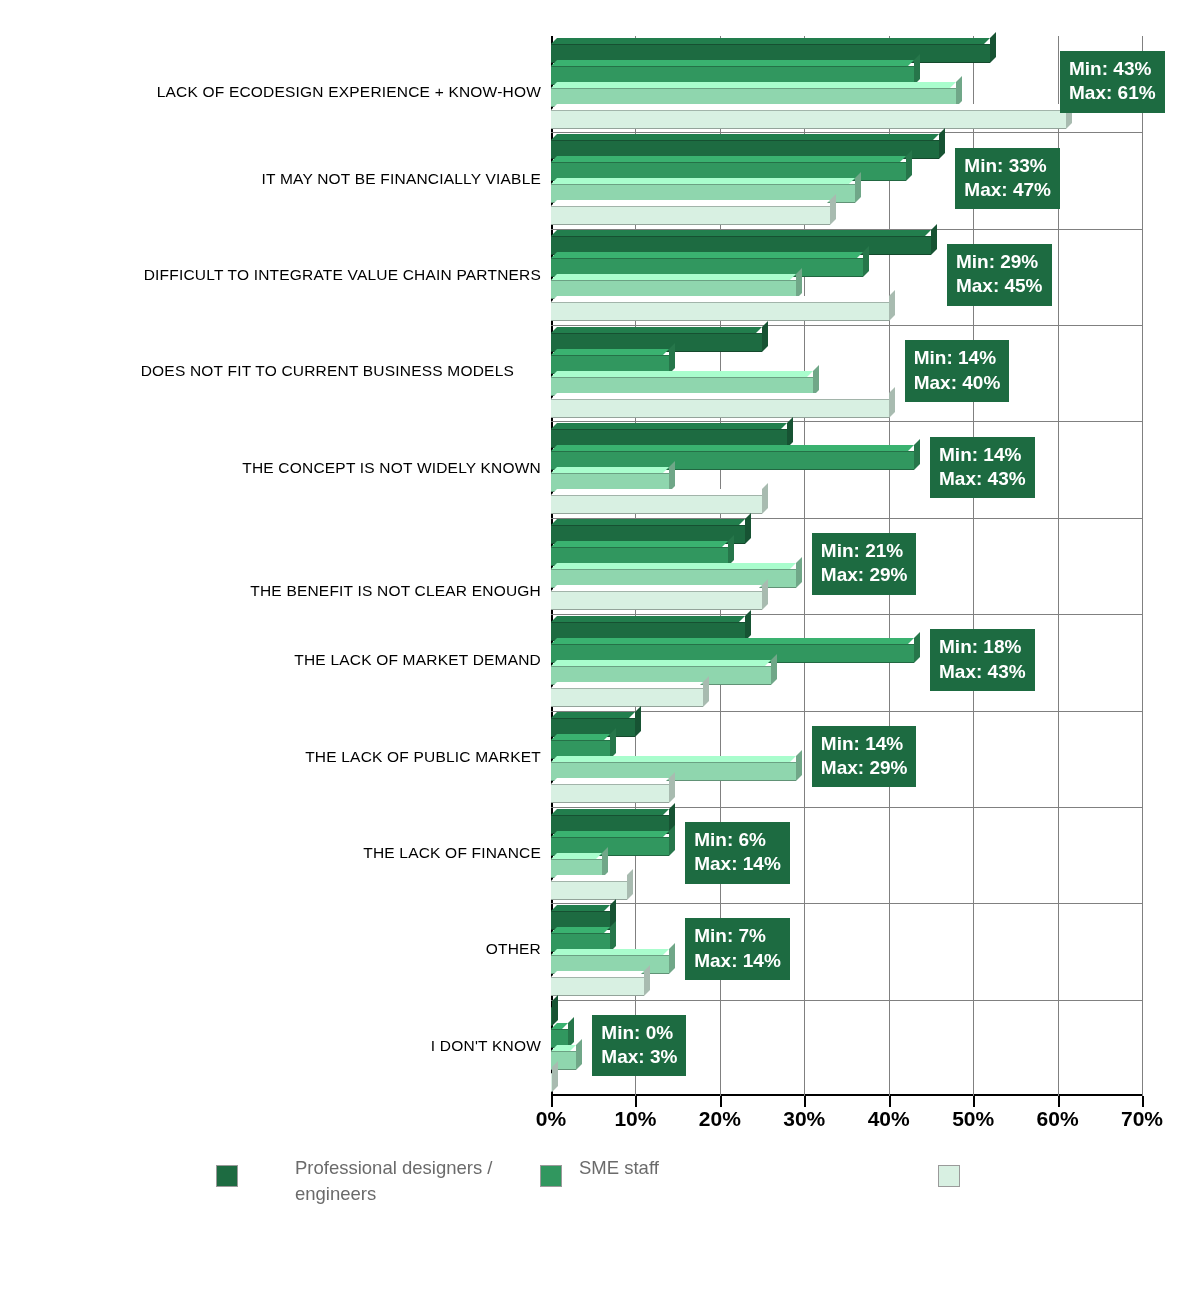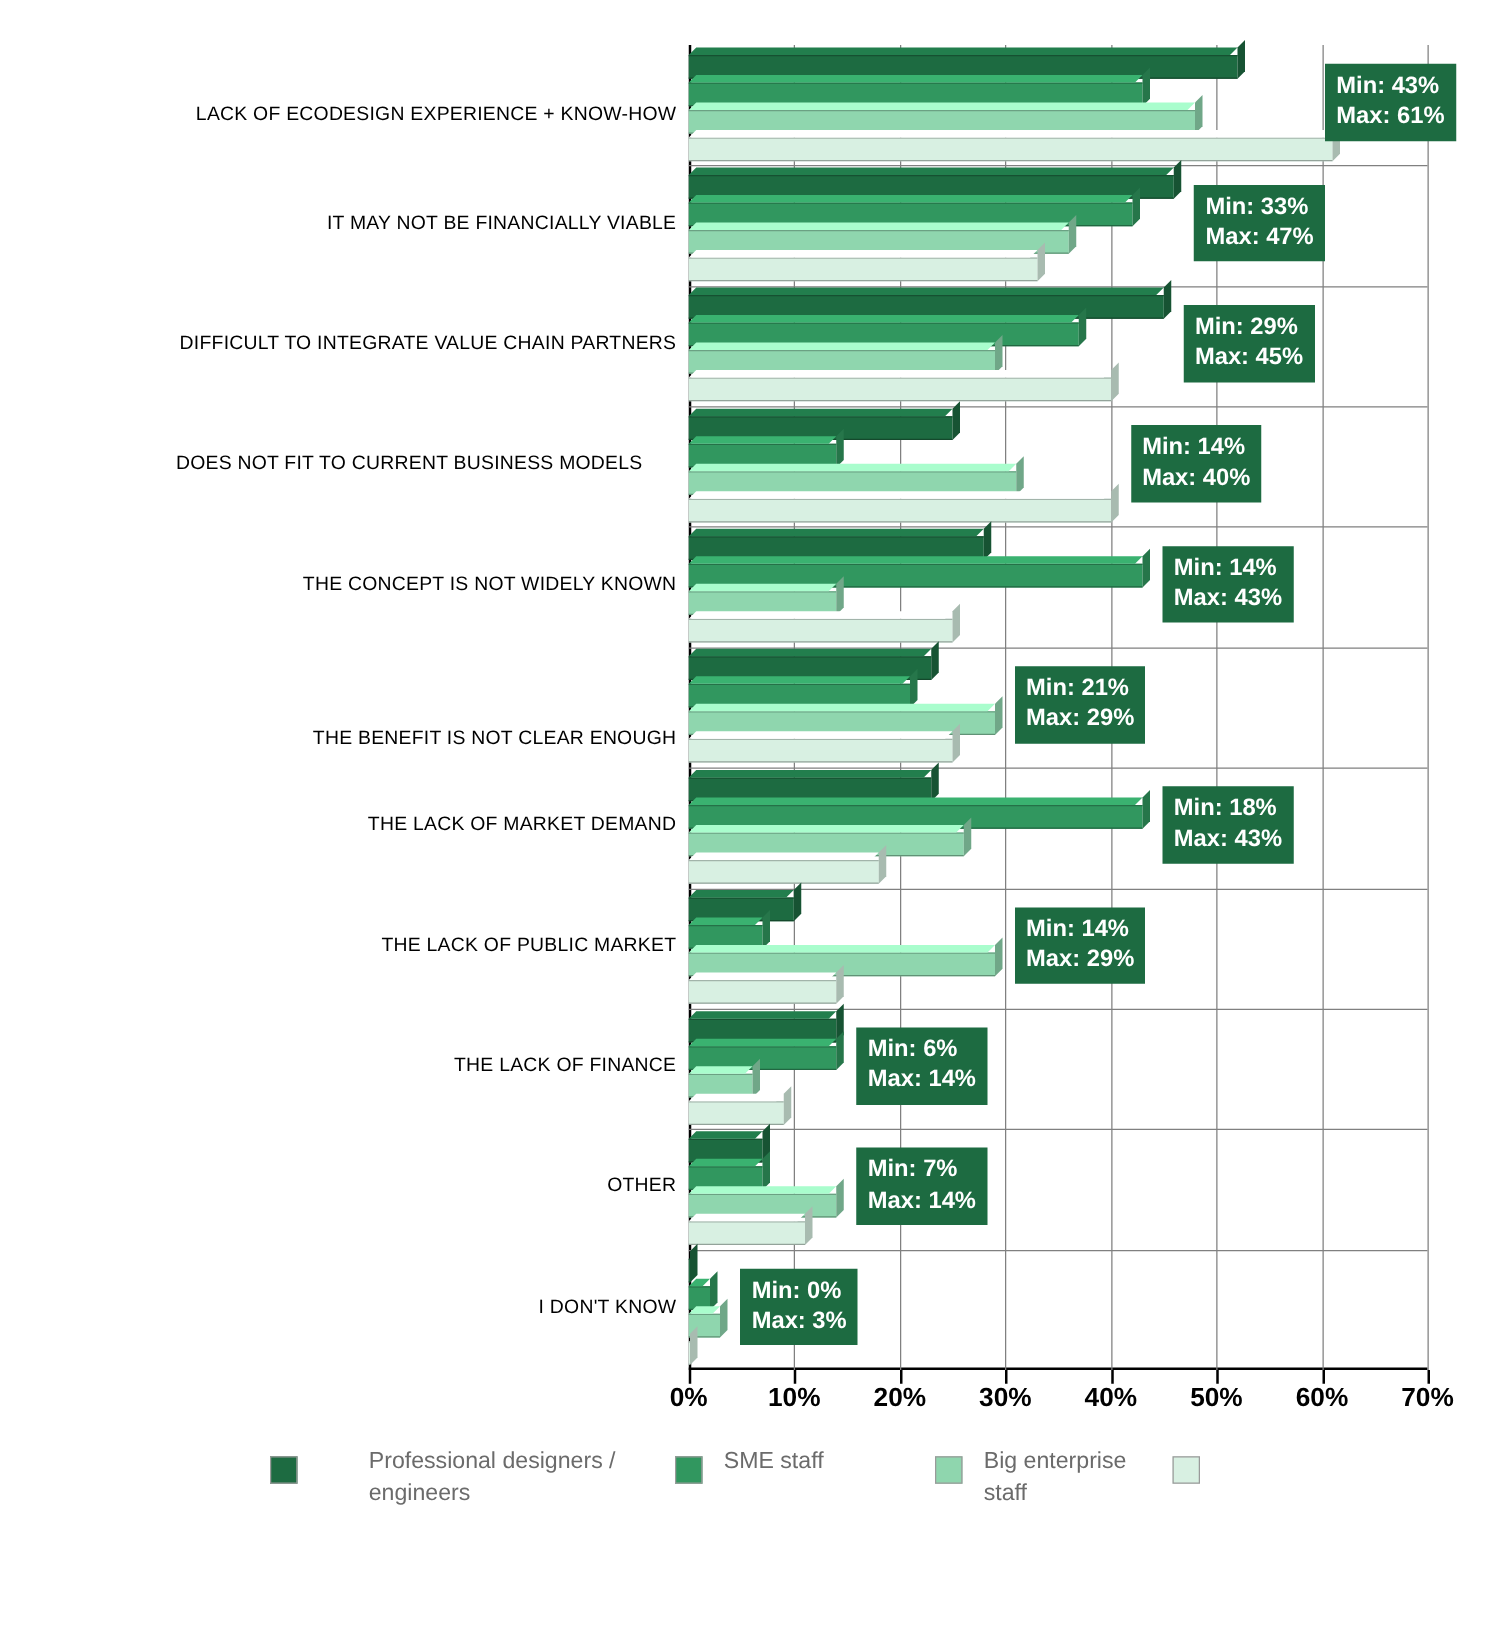--- a/index.html
+++ b/index.html
@@ -468,22 +468,18 @@
 
   <div class="legend" id="legend">
       <div class="legend-item" style="left: 216px; gap: 40px;">
         <div class="legend-swatch" style="background: rgb(29, 107, 65);"></div>
         <div class="legend-text" style="max-width: 215px;">Professional designers / engineers</div>
       </div>
       <div class="legend-item" style="left: 540px;">
         <div class="legend-swatch" style="background: rgb(49, 151, 95);"></div>
         <div class="legend-text" style="max-width: 180px;">SME staff</div>
       </div>
-      <div class="legend-item" style="left: 748px;">
-        <div class="legend-swatch" style="background: rgb(143, 214, 174);"></div>
-        <div class="legend-text" style="max-width: 130px;">Big enterprise staff</div>
-      </div>
       <div class="legend-item" style="left: 938px;">
         <div class="legend-swatch" style="background: rgb(216, 240, 226);"></div>
       </div>
     </div>
 
 </div>
 
 </body></html>

